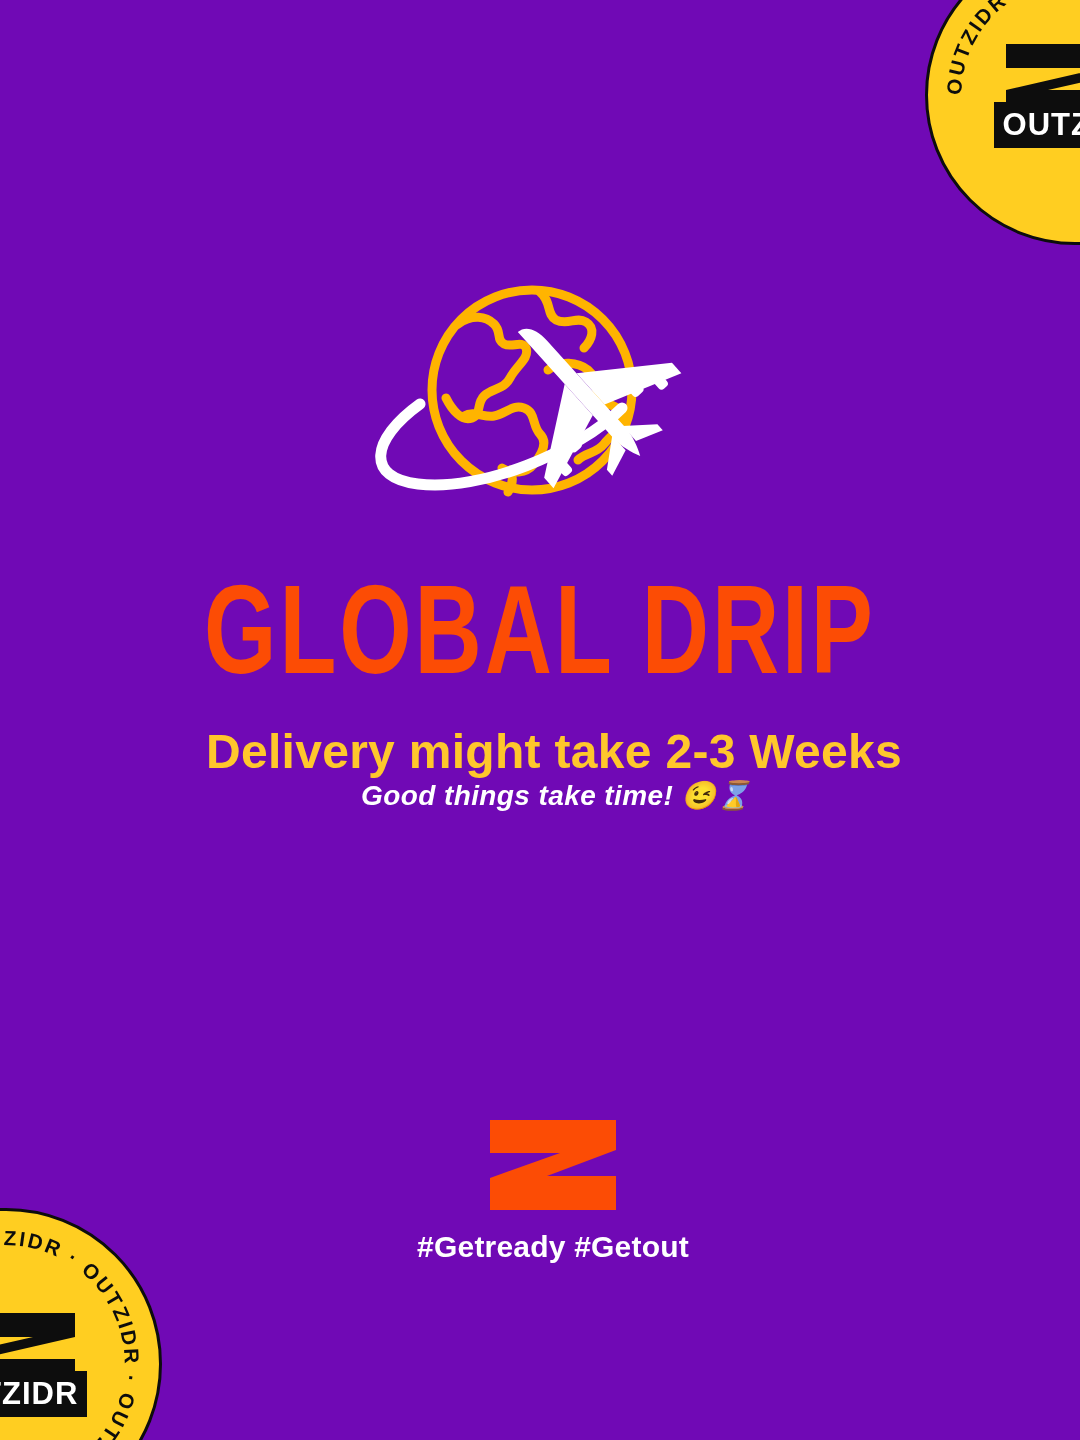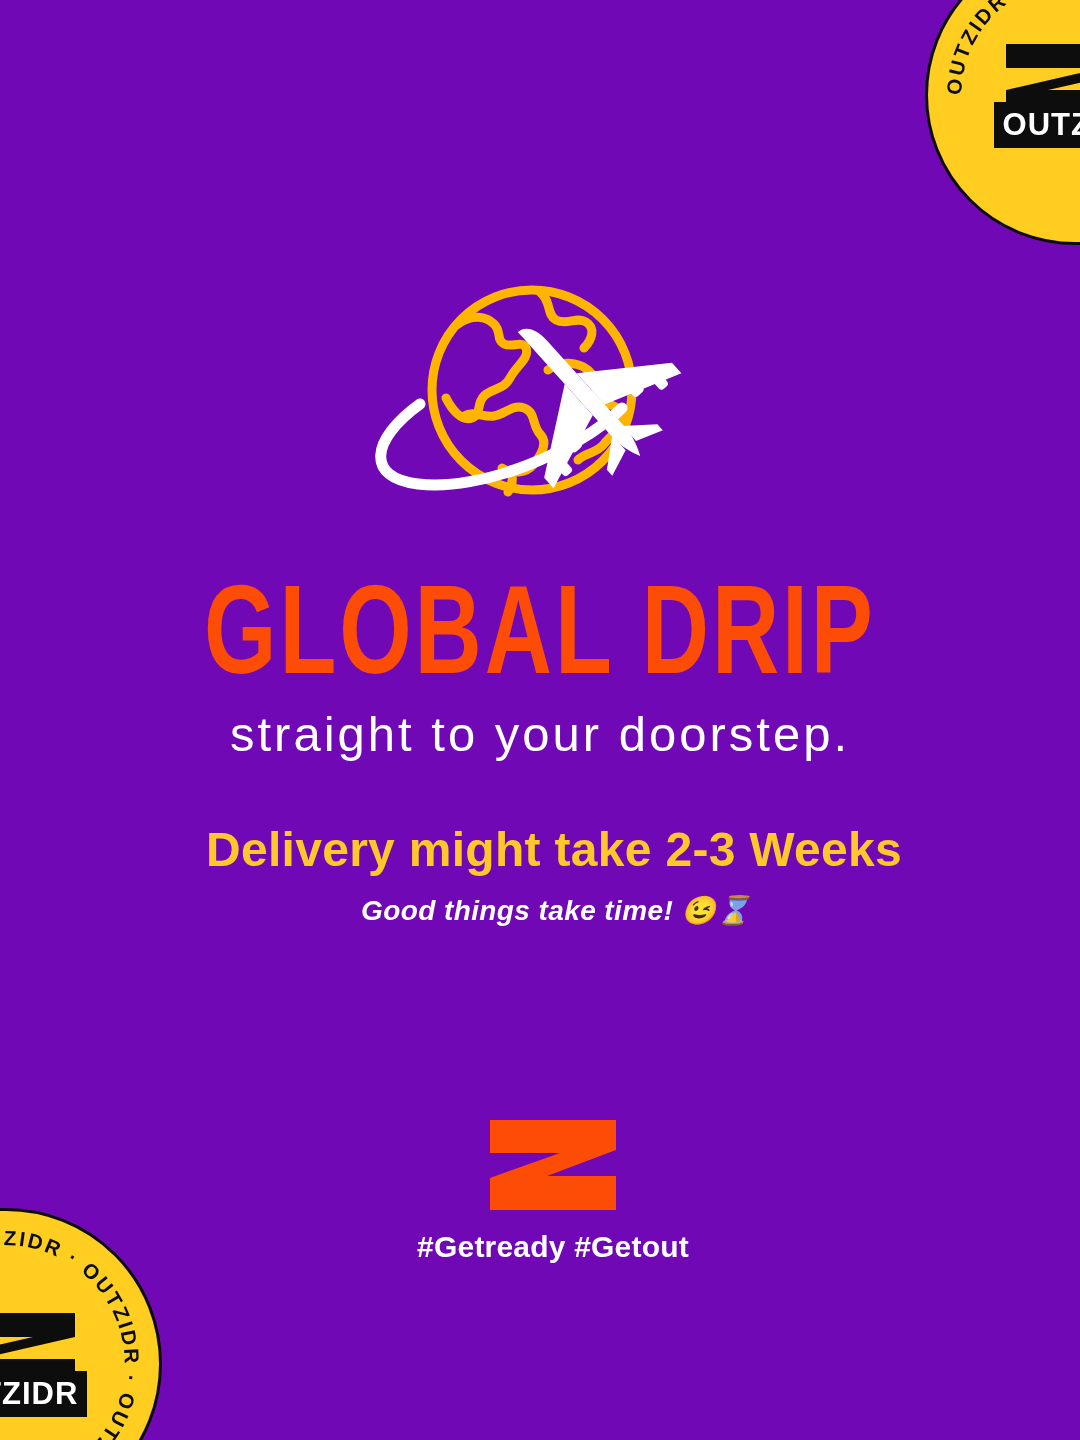--- a/index.html
+++ b/index.html
@@ -137,21 +137,21 @@
     margin-top: 62px;
     padding-left: 28px;
   }
   .line-goodthings {
     color: #ffffff;
     font-size: 28px;
     font-weight: bold;
     font-style: italic;
     letter-spacing: 0.4px;
     line-height: 1.2;
-    margin-top: 18px;
+    margin-top: 0;
     padding-left: 33px;
   }
 
   
   .footer {
     position: absolute;
     left: 0;
     right: 0;
     top: 1120px;
     text-align: center;
@@ -224,21 +224,20 @@
         <rect x="-48" y="10" width="13" height="22" rx="4"></rect>
         <rect x="35" y="10" width="13" height="22" rx="4"></rect>
         <rect x="-70" y="26" width="11" height="18" rx="4"></rect>
         <rect x="59" y="26" width="11" height="18" rx="4"></rect>
       </g>
     </svg>
   </div>
 
   <div class="copy">
     <div class="line-global">GLOBAL DRIP</div>
-    <div class="line-doorstep">straight to your doorstep.</div>
     <div class="line-delivery">Delivery might take 2-3 Weeks</div>
     <div class="line-goodthings">Good things take time! 😉⌛</div>
   </div>
 
   <div class="footer">
     <svg class="footer-z" viewBox="0 0 126 90">
       <polygon points="0,0 126,0 126,30 57,56 126,56 126,90 0,90 0,58 70,33 0,33" fill="#FC4C05"></polygon>
     </svg>
     <div class="footer-tag">#Getready #Getout</div>
   </div>

